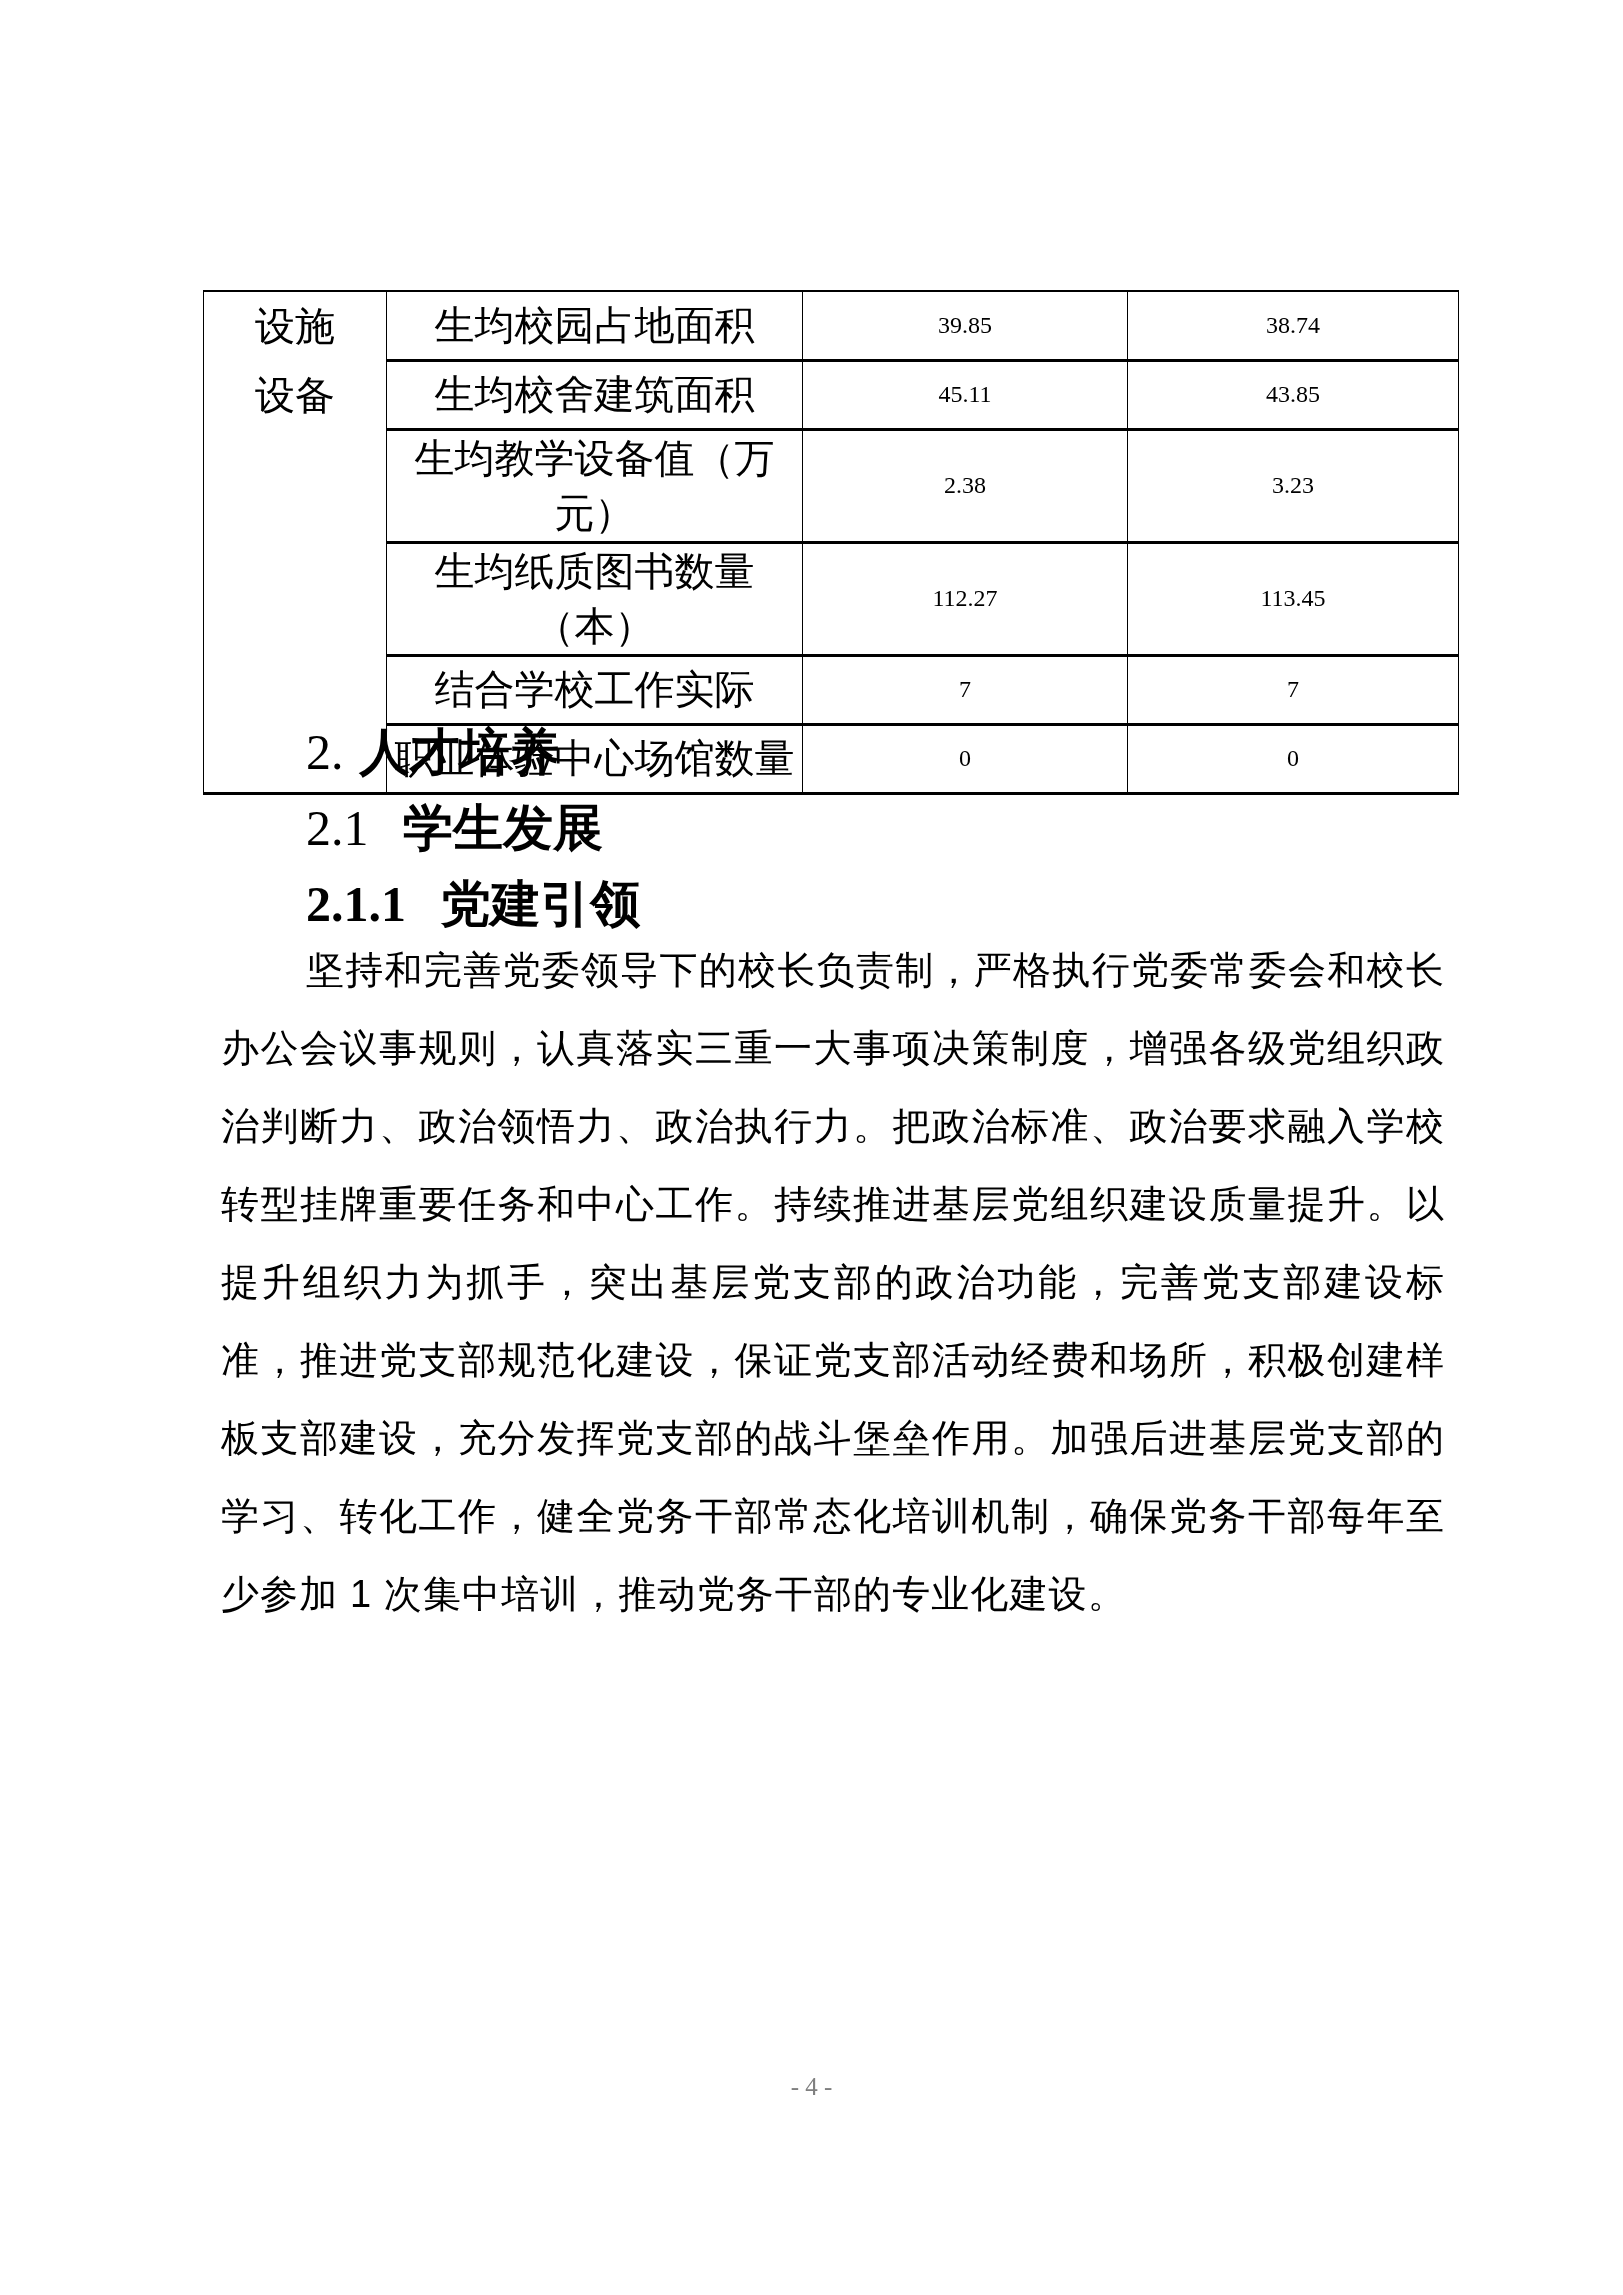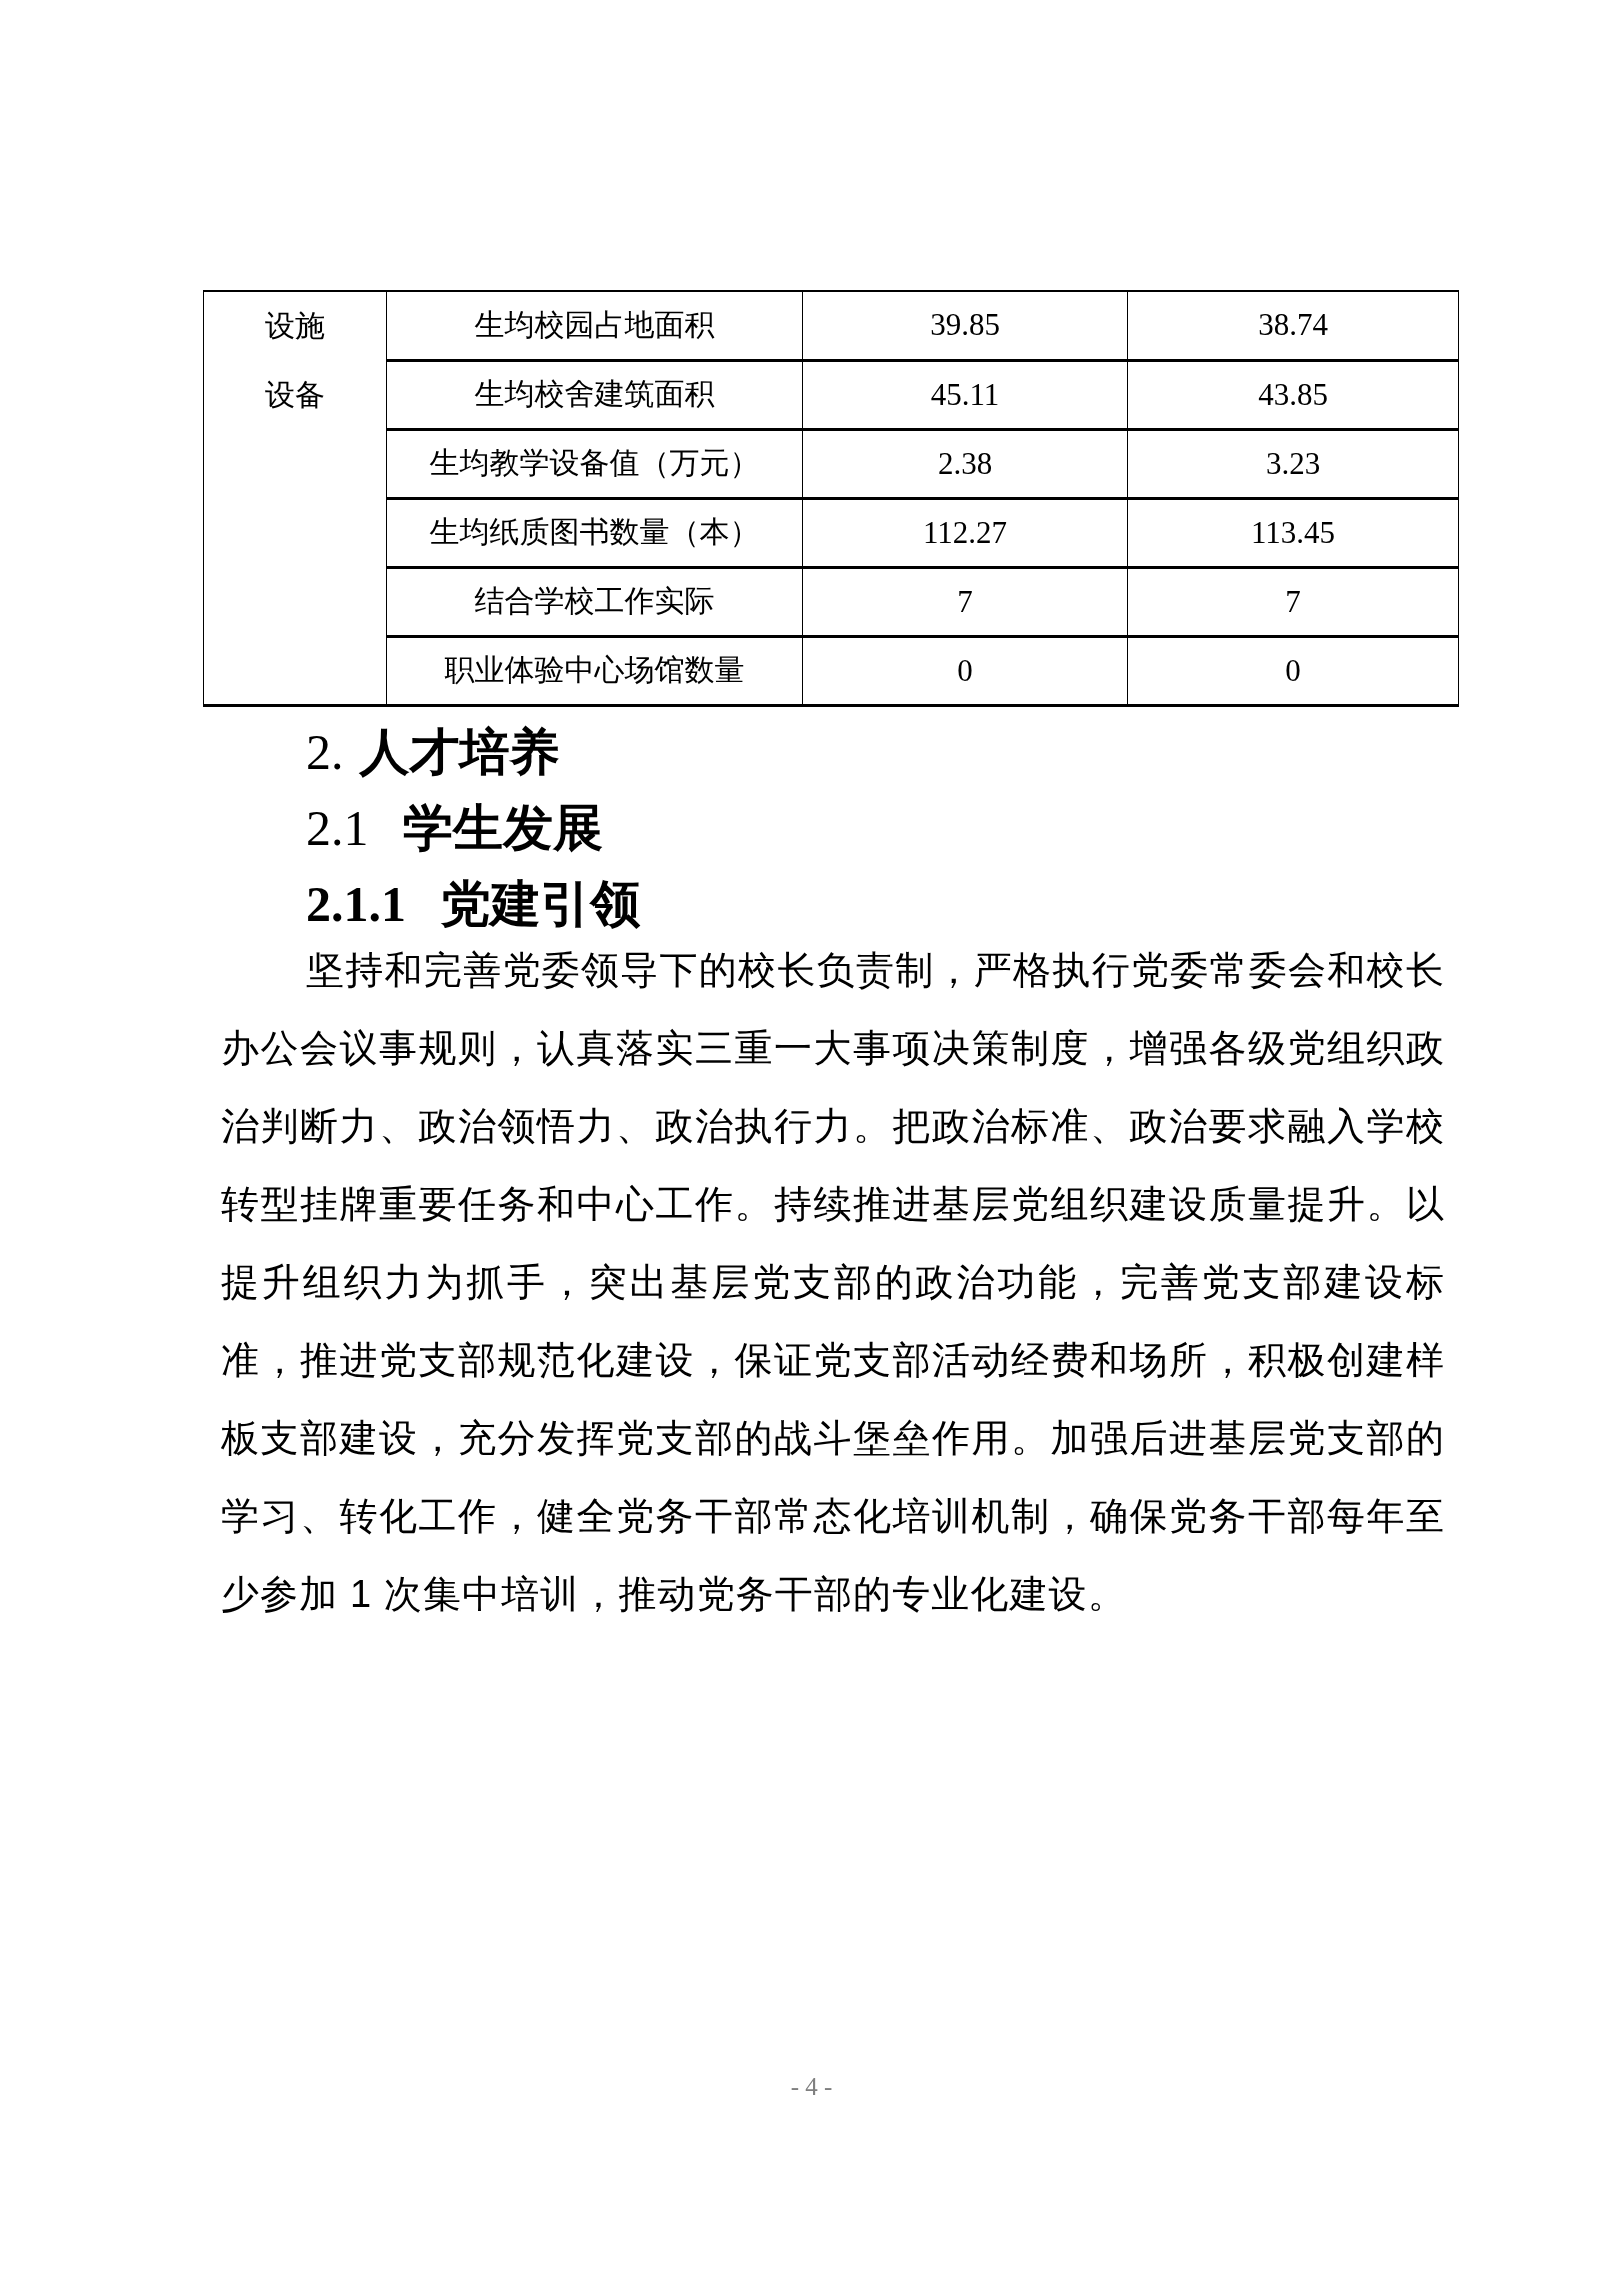--- a/index.html
+++ b/index.html
@@ -21,29 +21,29 @@
     top: 290px;
     width: 1255px;
     border-collapse: collapse;
     table-layout: fixed;
   }
   .stats-table td {
     border: 1.6px solid #000;
     height: 69px;
     text-align: center;
     vertical-align: middle;
-    font-size: 30px;
+    font-size: 40px;
     font-family: "Liberation Sans", "DejaVu Sans", sans-serif;
   }
   .stats-table tr + tr td { border-top-width: 3.2px; }
   .stats-table tr:first-child td { border-top-width: 2.2px; }
   .stats-table tr:last-child td, .stats-table td[rowspan] { border-bottom-width: 3.8px; }
   .stats-table td.num {
     font-family: "Liberation Serif", "DejaVu Serif", serif;
-    font-size: 31px;
+    font-size: 24px;
   }
   .stats-table td.row-header {
     vertical-align: top;
     font-weight: 500;
   }
   .rh-line {
     height: 69px;
     display: flex;
     align-items: center;
     justify-content: center;

